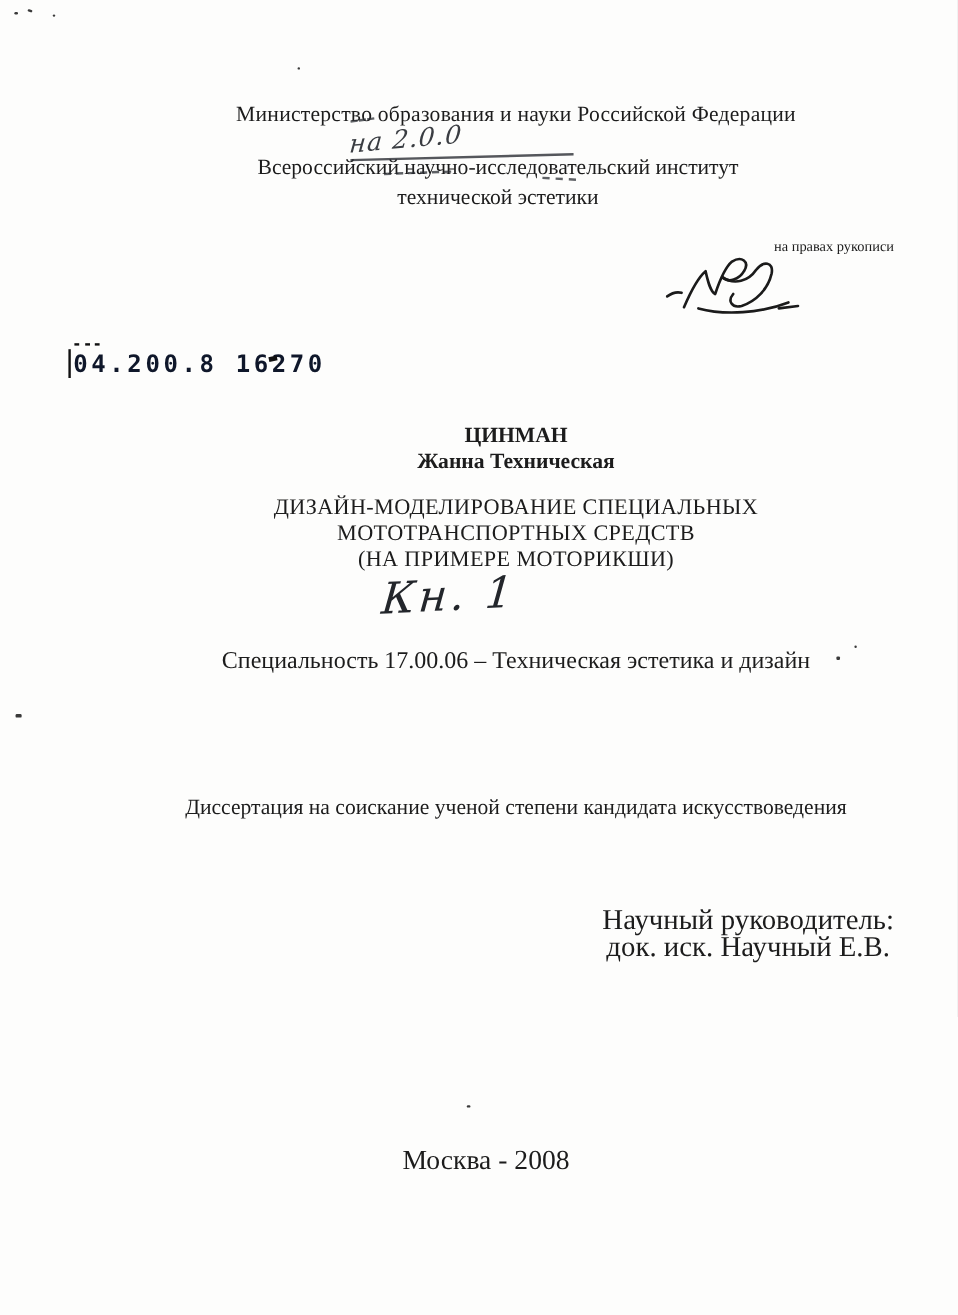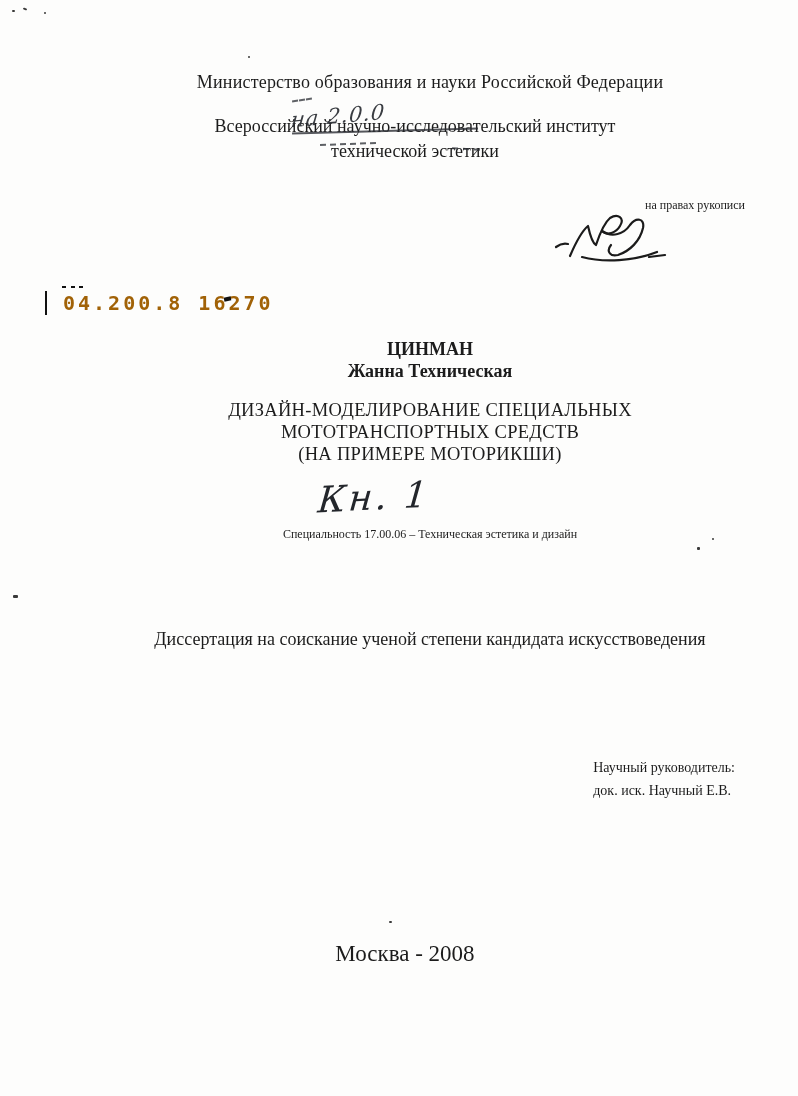--- a/index.html
+++ b/index.html
@@ -2,47 +2,47 @@
 <html><head>
 <meta charset="utf-8">
 <style>
   html,body{margin:0;padding:0;background:#e8e8e8;}
   .page{
     position:relative;width:798px;height:1096px;margin:0 auto;
     background:#fdfdfc;color:#1c1c1c;overflow:hidden;
     font-family:"Liberation Serif","DejaVu Serif",serif;
   }
   .centered{position:absolute;left:0;width:100%;box-sizing:border-box;
-    padding-left:62px;text-align:center;}
+    padding-left:62px;text-align:center;margin-top:13px;}
   .ministry{top:72px;font-size:18px;letter-spacing:.2px;}
   .institute{top:114px;font-size:18px;line-height:25px;padding-left:32px;}
   .manuscript-note{position:absolute;top:198px;right:53px;font-size:12px;
     }
   .signature-wrap{position:absolute;left:552px;top:210px;width:125px;height:58px;}
-  .stamp{position:absolute;left:45px;top:291px;
+  .stamp{position:absolute;left:57px;top:291px;
     font-family:"DejaVu Sans Mono",monospace;font-size:20px;font-weight:bold;
-    letter-spacing:3px;color:#a16207;border-left:2px solid #111;padding-left:16px;
+    letter-spacing:3px;color:#0f172a;border-left:2px solid #111;padding-left:2px;
     white-space:nowrap;}
   .stamp-dots{position:absolute;left:62px;top:286px;width:26px;height:3px;}
   .stamp-dots i{position:absolute;top:0;width:4px;height:2px;background:#111;}
   .stamp-dots i:nth-child(1){left:0;}
   .stamp-dots i:nth-child(2){left:9px;}
   .stamp-dots i:nth-child(3){left:17px;}
   .stamp-endmark{position:absolute;left:224px;top:297px;width:7px;height:4px;
     background:#111;transform:rotate(-12deg);}
   .author{top:338px;font-size:18px;font-weight:bold;line-height:22px;}
   .title{top:399px;font-size:18.5px;font-weight:normal;line-height:22px;
     letter-spacing:.3px;}
   .book-number{position:absolute;left:318px;top:476px;width:130px;
     font-family:"DejaVu Serif",serif;font-style:italic;font-size:36px;
     letter-spacing:3px;color:#23262b;transform:rotate(-3deg) skewX(-8deg);}
-  .specialty{top:527px;font-size:12px;}
-  .dissertation{top:629px;font-size:18px;}
-  .supervisor{position:absolute;top:756px;right:63px;text-align:left;
-    font-size:14px;line-height:23px;}
+  .specialty{top:527px;font-size:20px;}
+  .dissertation{top:649px;font-size:18px;}
+  .supervisor{position:absolute;top:756px;right:53px;text-align:center;
+    font-size:24px;line-height:23px;}
   .city-year{top:941px;font-size:23px;padding-left:12px;}
   .annotation{position:absolute;left:291px;top:104px;
     font-family:"DejaVu Serif",serif;font-style:italic;font-size:21px;
     color:#2a2d33;transform:rotate(-5deg) skewX(-10deg);opacity:.92;
     letter-spacing:1px;white-space:nowrap;}
   .strike{position:absolute;background:#2a2d33;opacity:.8;}
   .strike.s1{left:292px;top:130px;width:186px;height:2px;transform:rotate(-1.5deg);}
   .dashline{position:absolute;border-top:2px dashed #2a2d33;opacity:.75;}
   .dashline.d1{left:320px;top:143px;width:56px;transform:rotate(-2deg);}
   .dashline.d2{left:452px;top:148px;width:28px;transform:rotate(3deg);}

